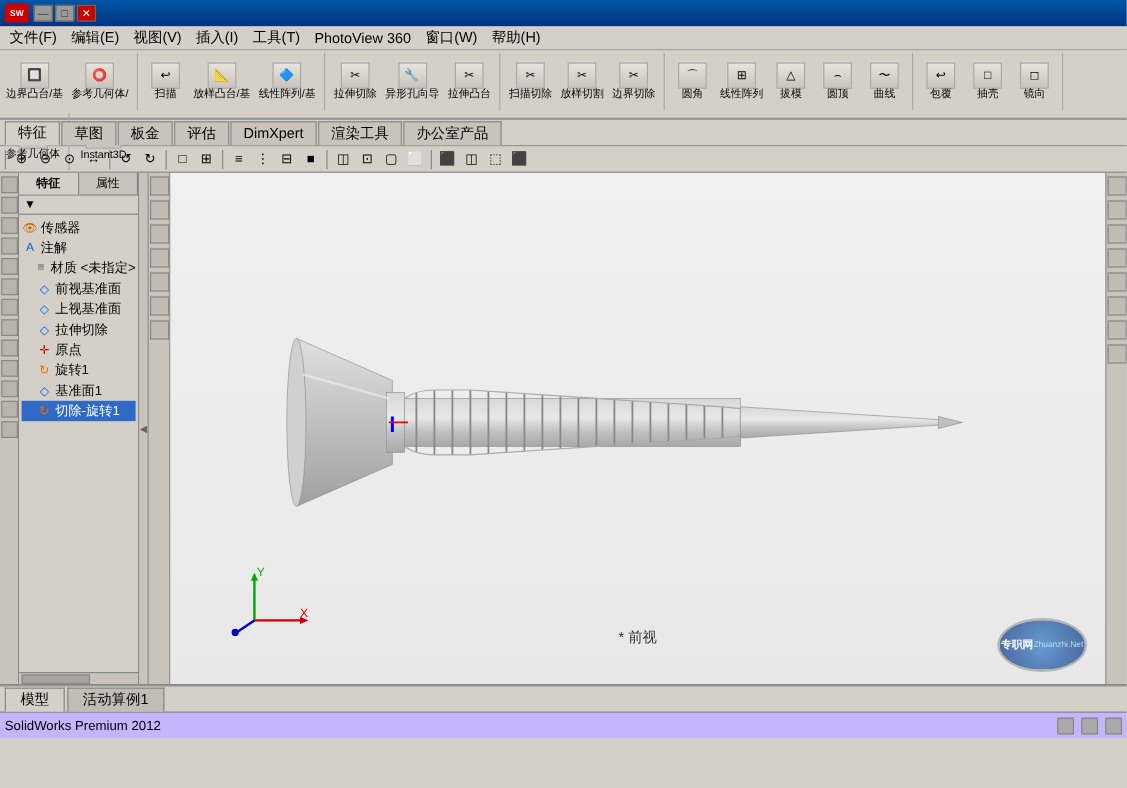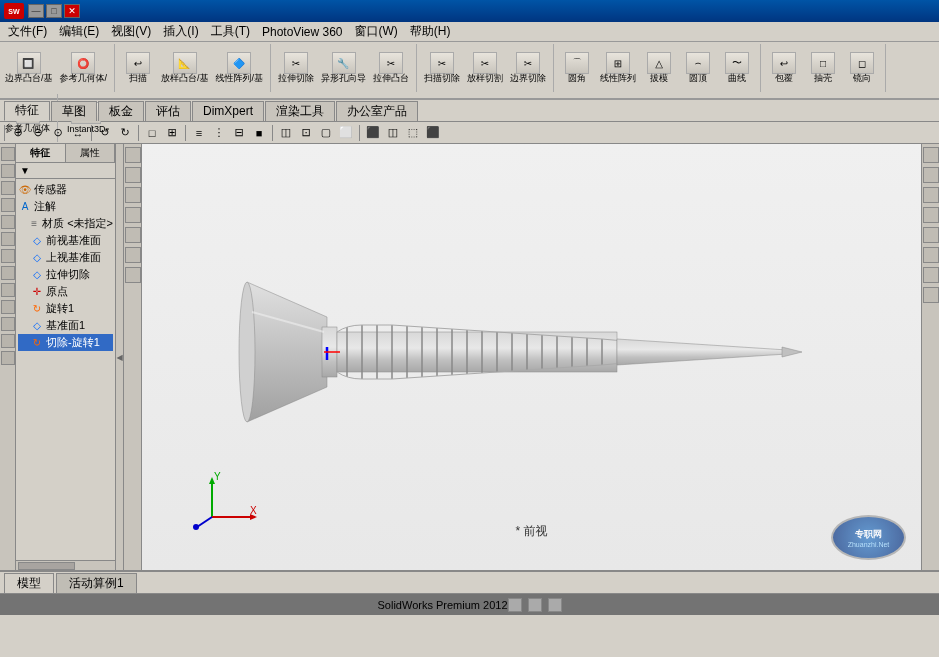--- a/index.html
+++ b/index.html
@@ -271,27 +271,27 @@
       background: #c0bdb5;
       height: 20px;
       display: flex; align-items: center;
       margin-right: 2px;
     }
     .bottom-tab.active { background: #d4d0c8; }
 
     
     #statusbar {
       height: 22px;
-      background: #737373;
+      background: #c4b5fd;
       border-top: 1px solid #888;
       display: flex;
       align-items: center;
       padding: 0 4px;
       font-size: 11px;
-      justify-content: center;
+      justify-content: space-between;
     }
     #statusbar-left { display: flex; align-items: center; gap: 4px; }
     #statusbar-right { display: flex; align-items: center; gap: 4px; }
 
     
     .instant3d-btn {
       display: flex;
       flex-direction: column;
       align-items: center;
       justify-content: center;
@@ -657,21 +657,21 @@
           <text x="58" y="42" font-size="10" fill="#cc0000">X</text>
 
           <line x1="20" y1="45" x2="5" y2="55" stroke="#0000cc" stroke-width="2"></line>
           <circle cx="4" cy="55" r="3" fill="#0000cc"></circle>
         </svg>
       </div>
 
       <div id="view-label">前视</div>
 
       <div id="watermark" style="position:absolute;bottom:5px;right:10px;">
-        <div style="width:75px;height:45px;background:radial-gradient(circle,#4488cc,#224488);border-radius:50%;display:flex;flex-direction:column;align-items:center;justify-content:center;border:2px solid #aaa;">
+        <div style="width:75px;height:45px;background:radial-gradient(circle,#4488cc,#224488);border-radius:50%;display:flex;align-items:center;justify-content:center;border:2px solid #aaa;">
           <span style="color:white;font-size:9px;font-weight:bold;">专职网</span>
           <span style="color:#aaddff;font-size:7px;">Zhuanzhi.Net</span>
         </div>
       </div>
     </div>
 
     <div id="right-panel-icons">
     <div class="rp-icon" style="width: 16px; height: 16px; background: rgb(192, 188, 180); border: 1px solid rgb(136, 136, 136); margin: 1px; cursor: pointer; display: flex; align-items: center; justify-content: center;"></div>
         <div class="rp-icon" style="width: 16px; height: 16px; background: rgb(192, 188, 180); border: 1px solid rgb(136, 136, 136); margin: 1px; cursor: pointer; display: flex; align-items: center; justify-content: center;"></div>
         <div class="rp-icon" style="width: 16px; height: 16px; background: rgb(192, 188, 180); border: 1px solid rgb(136, 136, 136); margin: 1px; cursor: pointer; display: flex; align-items: center; justify-content: center;"></div>

